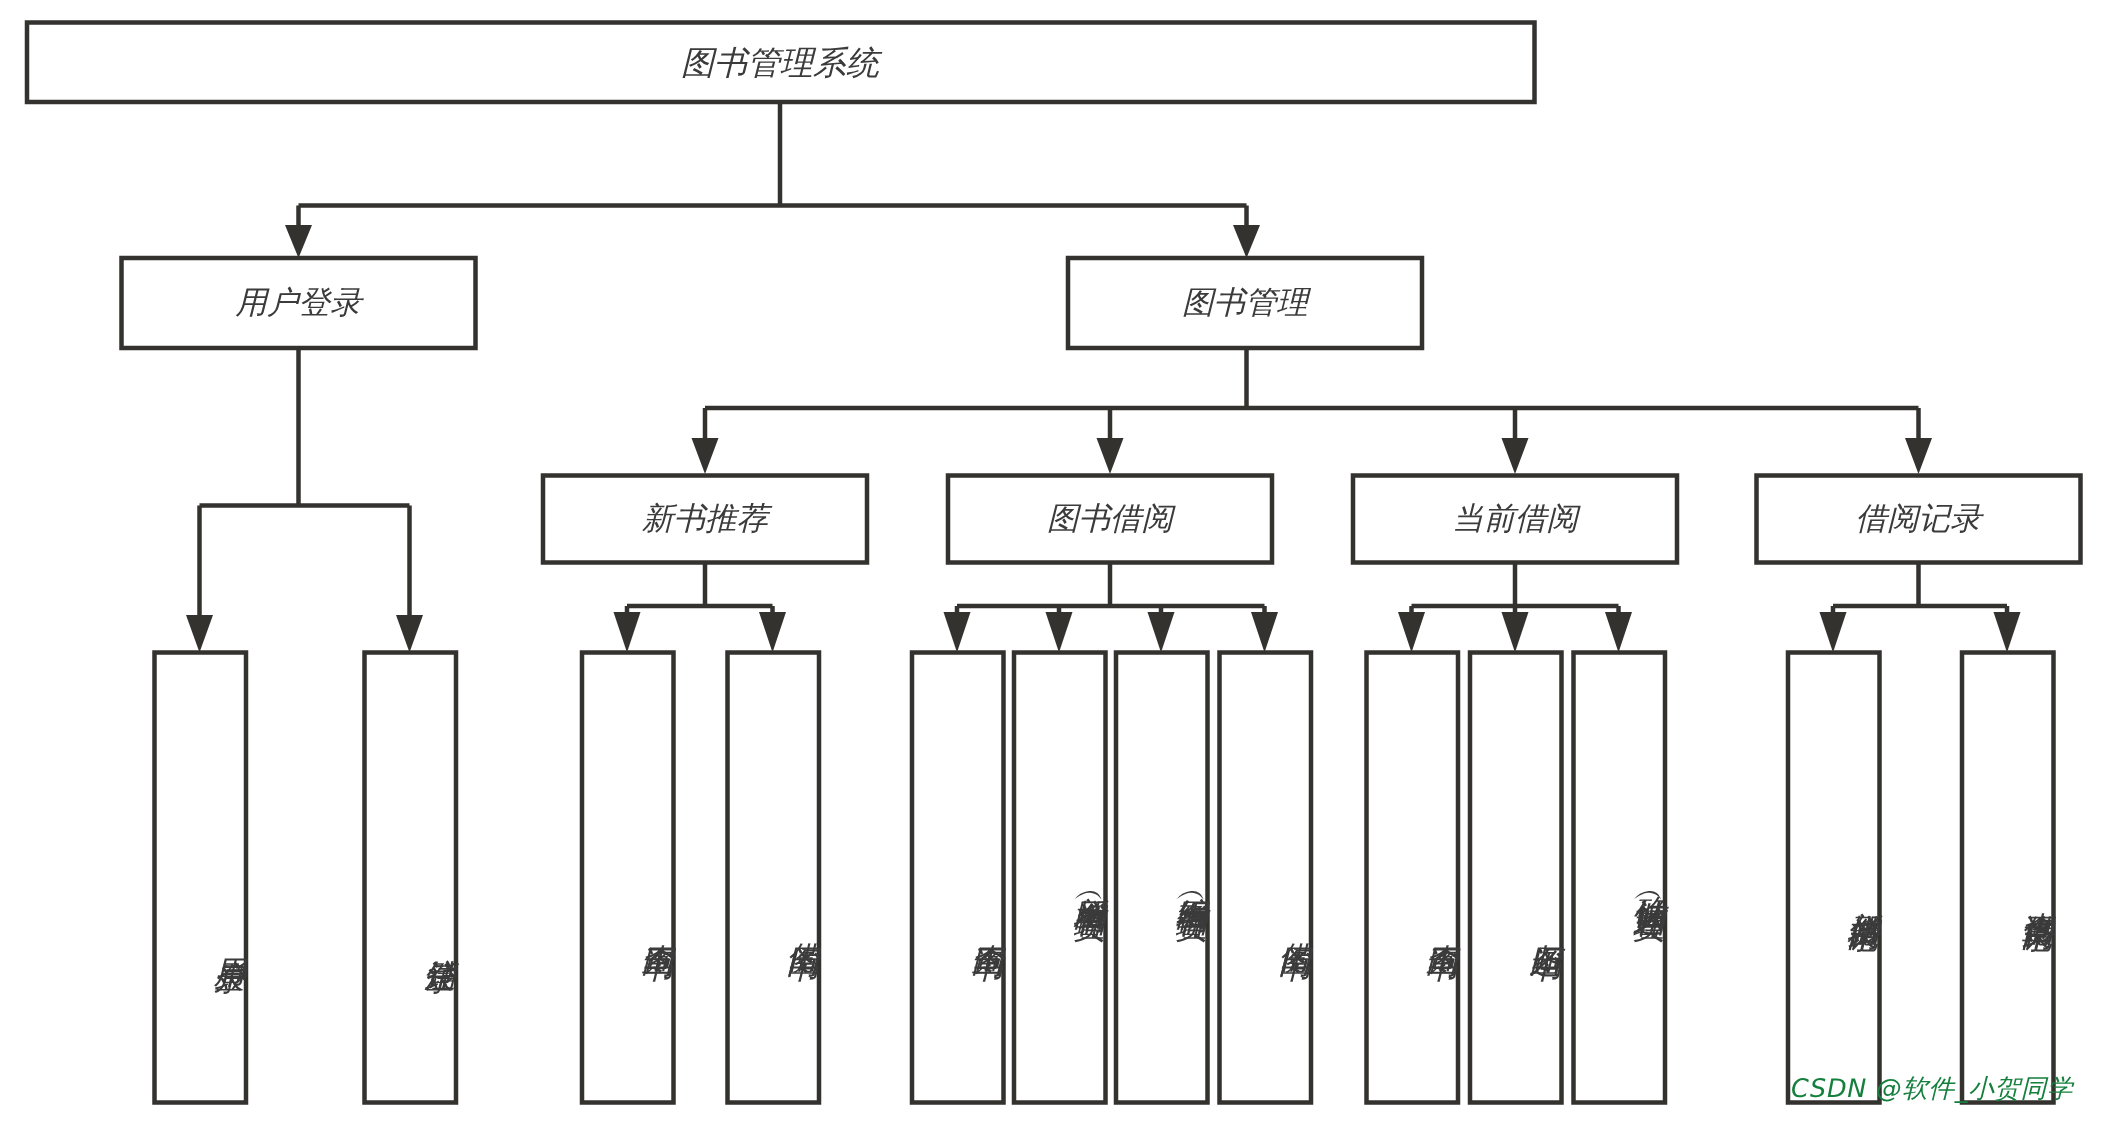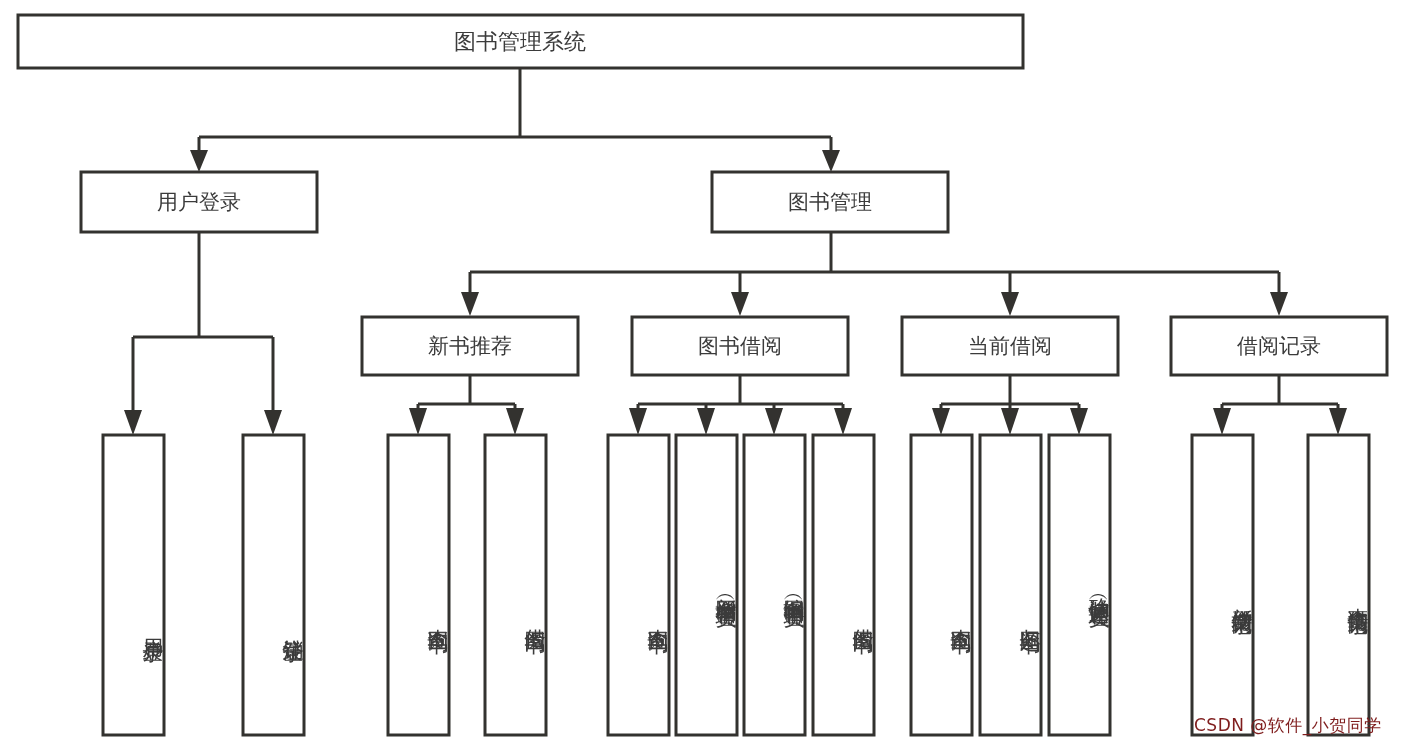--- a/index.html
+++ b/index.html
@@ -12,20 +12,21 @@
     width: 1405px;
     height: 747px;
     overflow: hidden;
     font-family: "DejaVu Sans", "Liberation Sans", sans-serif;
   }
   #diagram-root {
     position: relative;
     width: 1405px;
     height: 747px;
     background: #ffffff;
+    font-style: italic;
   }
   svg#tree-svg {
     position: absolute;
     left: 0;
     top: 0;
     width: 1405px;
     height: 747px;
     display: block;
   }
   .node-box {
@@ -66,21 +67,21 @@
     white-space: nowrap;
     display: flex;
     align-items: flex-start;
     justify-content: center;
     pointer-events: none;
   }
   .watermark {
     position: absolute;
     font-family: "DejaVu Sans", "Liberation Sans", sans-serif;
     font-size: 17px;
-    color: #7f1d1d;
+    color: #15803d;
     white-space: nowrap;
     letter-spacing: 0.5px;
   }
 </style>
 </head>
 <body>
 
 <div id="diagram-root">
 
   <svg id="tree-svg" viewBox="0 0 1405 747">

